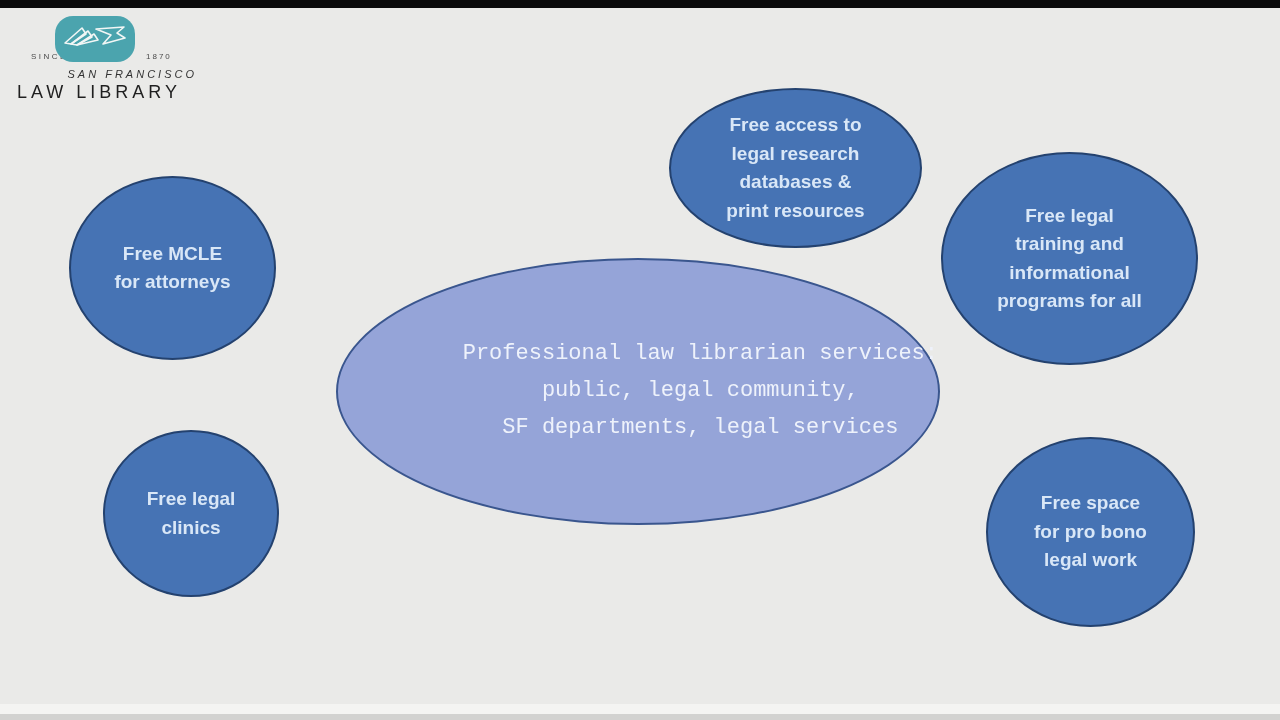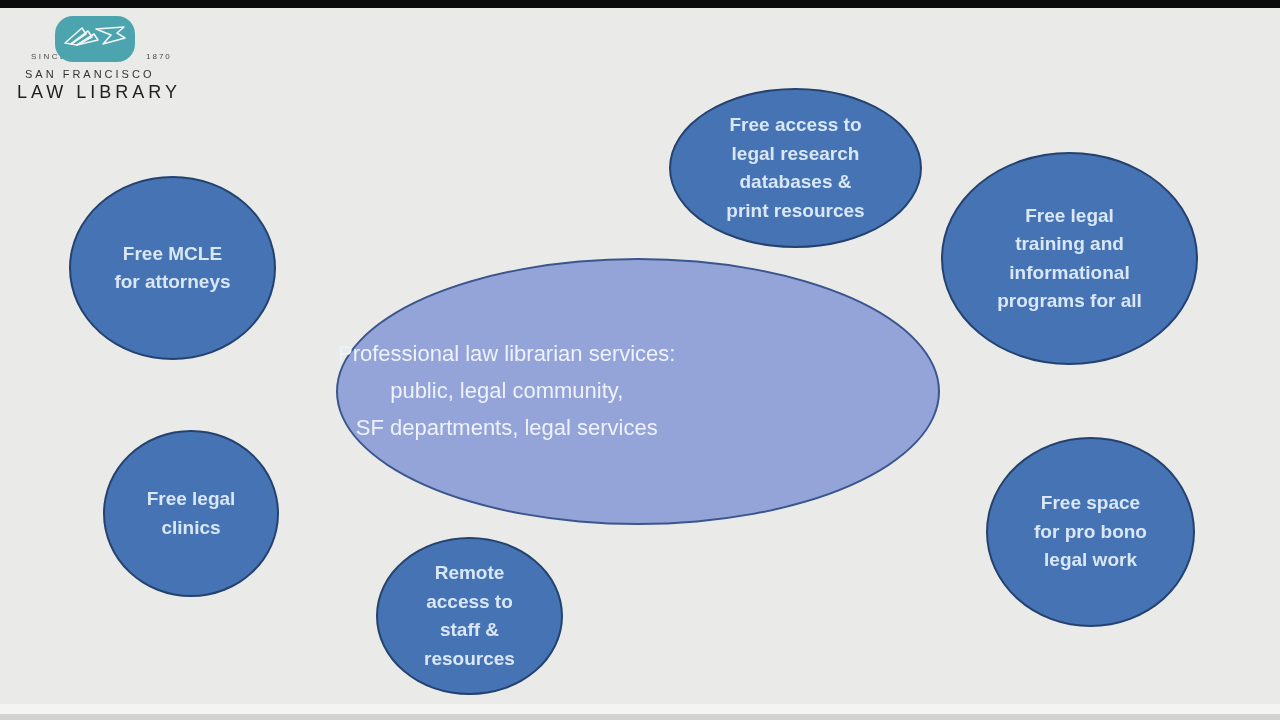--- a/index.html
+++ b/index.html
@@ -32,22 +32,22 @@
     position: absolute; left: 6px; top: 40px;
     font-size: 8px; letter-spacing: 2.5px; color: #4a4a4a;
   }
   .logo .year {
     position: absolute; left: 121px; top: 40px;
     font-size: 8px; letter-spacing: 2px; color: #4a4a4a; text-align: center;
   }
   .logo .emblem { position: absolute; left: 29px; top: 3px; width: 82px; height: 48px; }
   .logo .org1 {
     position: absolute; left: 0; right: 0; top: 56px;
-    text-align: left;
-    font-size: 11px; letter-spacing: 3px; color: #333;
+    text-align: right;
+    font-size: 11px; letter-spacing: 3px; color: #333; font-style: italic;
   }
   .logo .org2 {
     position: absolute; left: -8px; right: -8px; top: 70px;
     text-align: left;
     font-size: 18px; letter-spacing: 4px; color: #1f1f1f;
   }
 
   
   .title {
     position: absolute; left: 188px; top: 18px; margin: 0;
@@ -56,22 +56,23 @@
     white-space: nowrap;
   }
 
   
   .center-ellipse {
     position: absolute;
     left: 336px; top: 258px; width: 604px; height: 267px;
     border-radius: 50%;
     background: var(--center-fill, #95a4d8);
     border: 2px solid var(--center-border, #3a568e);
-    display: flex; align-items: center; justify-content: flex-start;
+    display: flex; align-items: center; justify-content: flex-end;
     box-sizing: border-box;
+    font-family: Liberation Mono, monospace;
   }
   .center-ellipse .txt {
     white-space: pre-line;
     text-align: center;
     color: var(--center-text, #eef2fb);
     font-size: 22px; line-height: 1.68;
   }
 
   
   .bubble {
@@ -141,26 +142,20 @@
   <div class="bubble b-training">
     <span class="txt">Free legal
 training and
 informational
 programs for all</span>
   </div>
   <div class="bubble b-clinics">
     <span class="txt">Free legal
 clinics</span>
   </div>
-  <div class="bubble b-remote">
-    <span class="txt">Remote
-access to
-staff &amp;
-resources</span>
-  </div>
   <div class="bubble b-probono">
     <span class="txt">Free space
 for pro bono
 legal work</span>
   </div>
 
   <div class="bottom-light"></div>
   <div class="bottom-gray"></div>
 
 </div>

